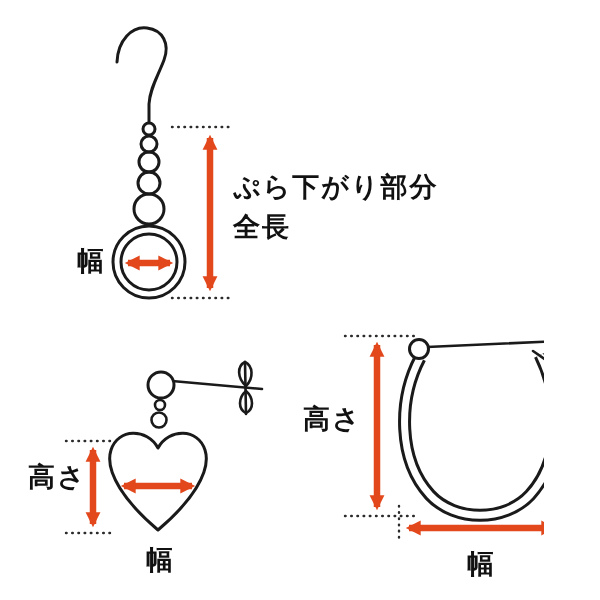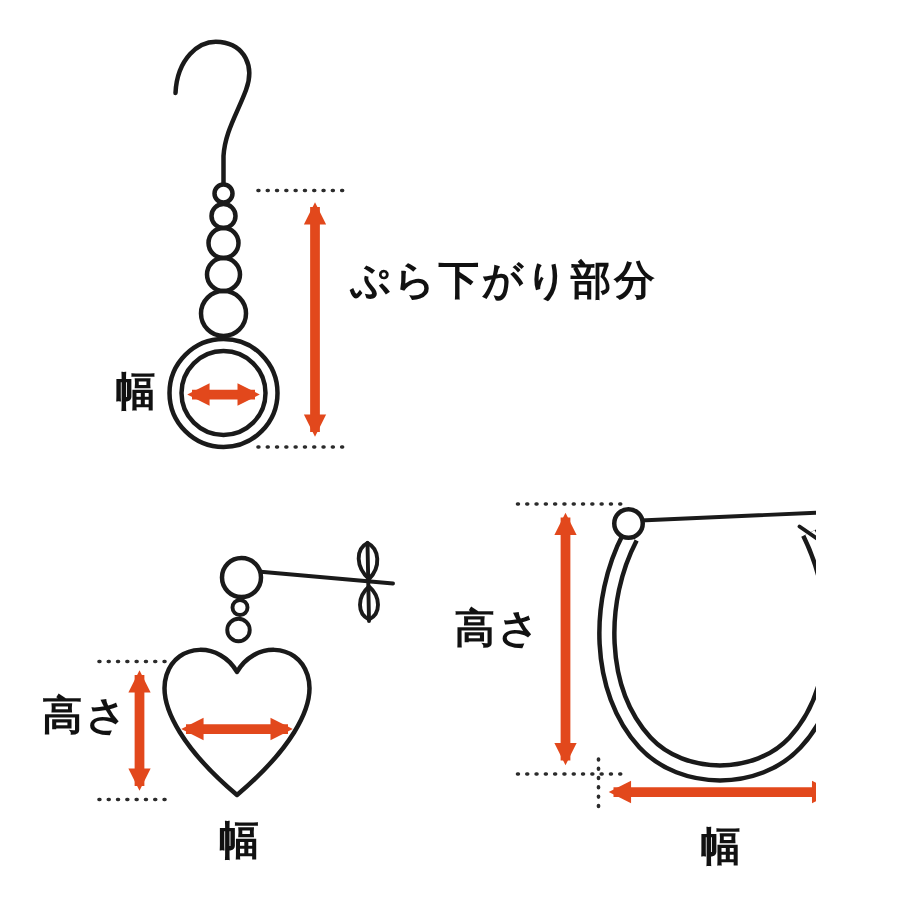--- a/index.html
+++ b/index.html
@@ -79,20 +79,21 @@
       <line class="dotted" x1="345" y1="516" x2="418" y2="516"></line>
       <line class="dotted" x1="399" y1="506" x2="399" y2="543"></line>
       <line class="dotted" x1="562" y1="503" x2="562" y2="543"></line>
 
       <line class="arrow" marker-start="url(#ah)" marker-end="url(#ah)" x1="377" y1="345" x2="377" y2="507"></line>
       <line class="arrow" marker-start="url(#ah)" marker-end="url(#ah)" x1="409" y1="528" x2="553" y2="528"></line>
     </g>
   </svg>
 
   <div class="lbl" style="left:233px;top:172px;">ぷら下がり部分</div>
+  <div class="lbl" style="left:233px;top:212px;">全長</div>
   <div class="lbl" style="left:77px;top:246px;">幅</div>
 
   <div class="lbl" style="left:28px;top:462px;">高さ</div>
   <div class="lbl" style="left:146px;top:545px;">幅</div>
 
   <div class="lbl" style="left:303px;top:404px;">高さ</div>
   <div class="lbl" style="left:467px;top:549px;">幅</div>
 
 </div>
 

